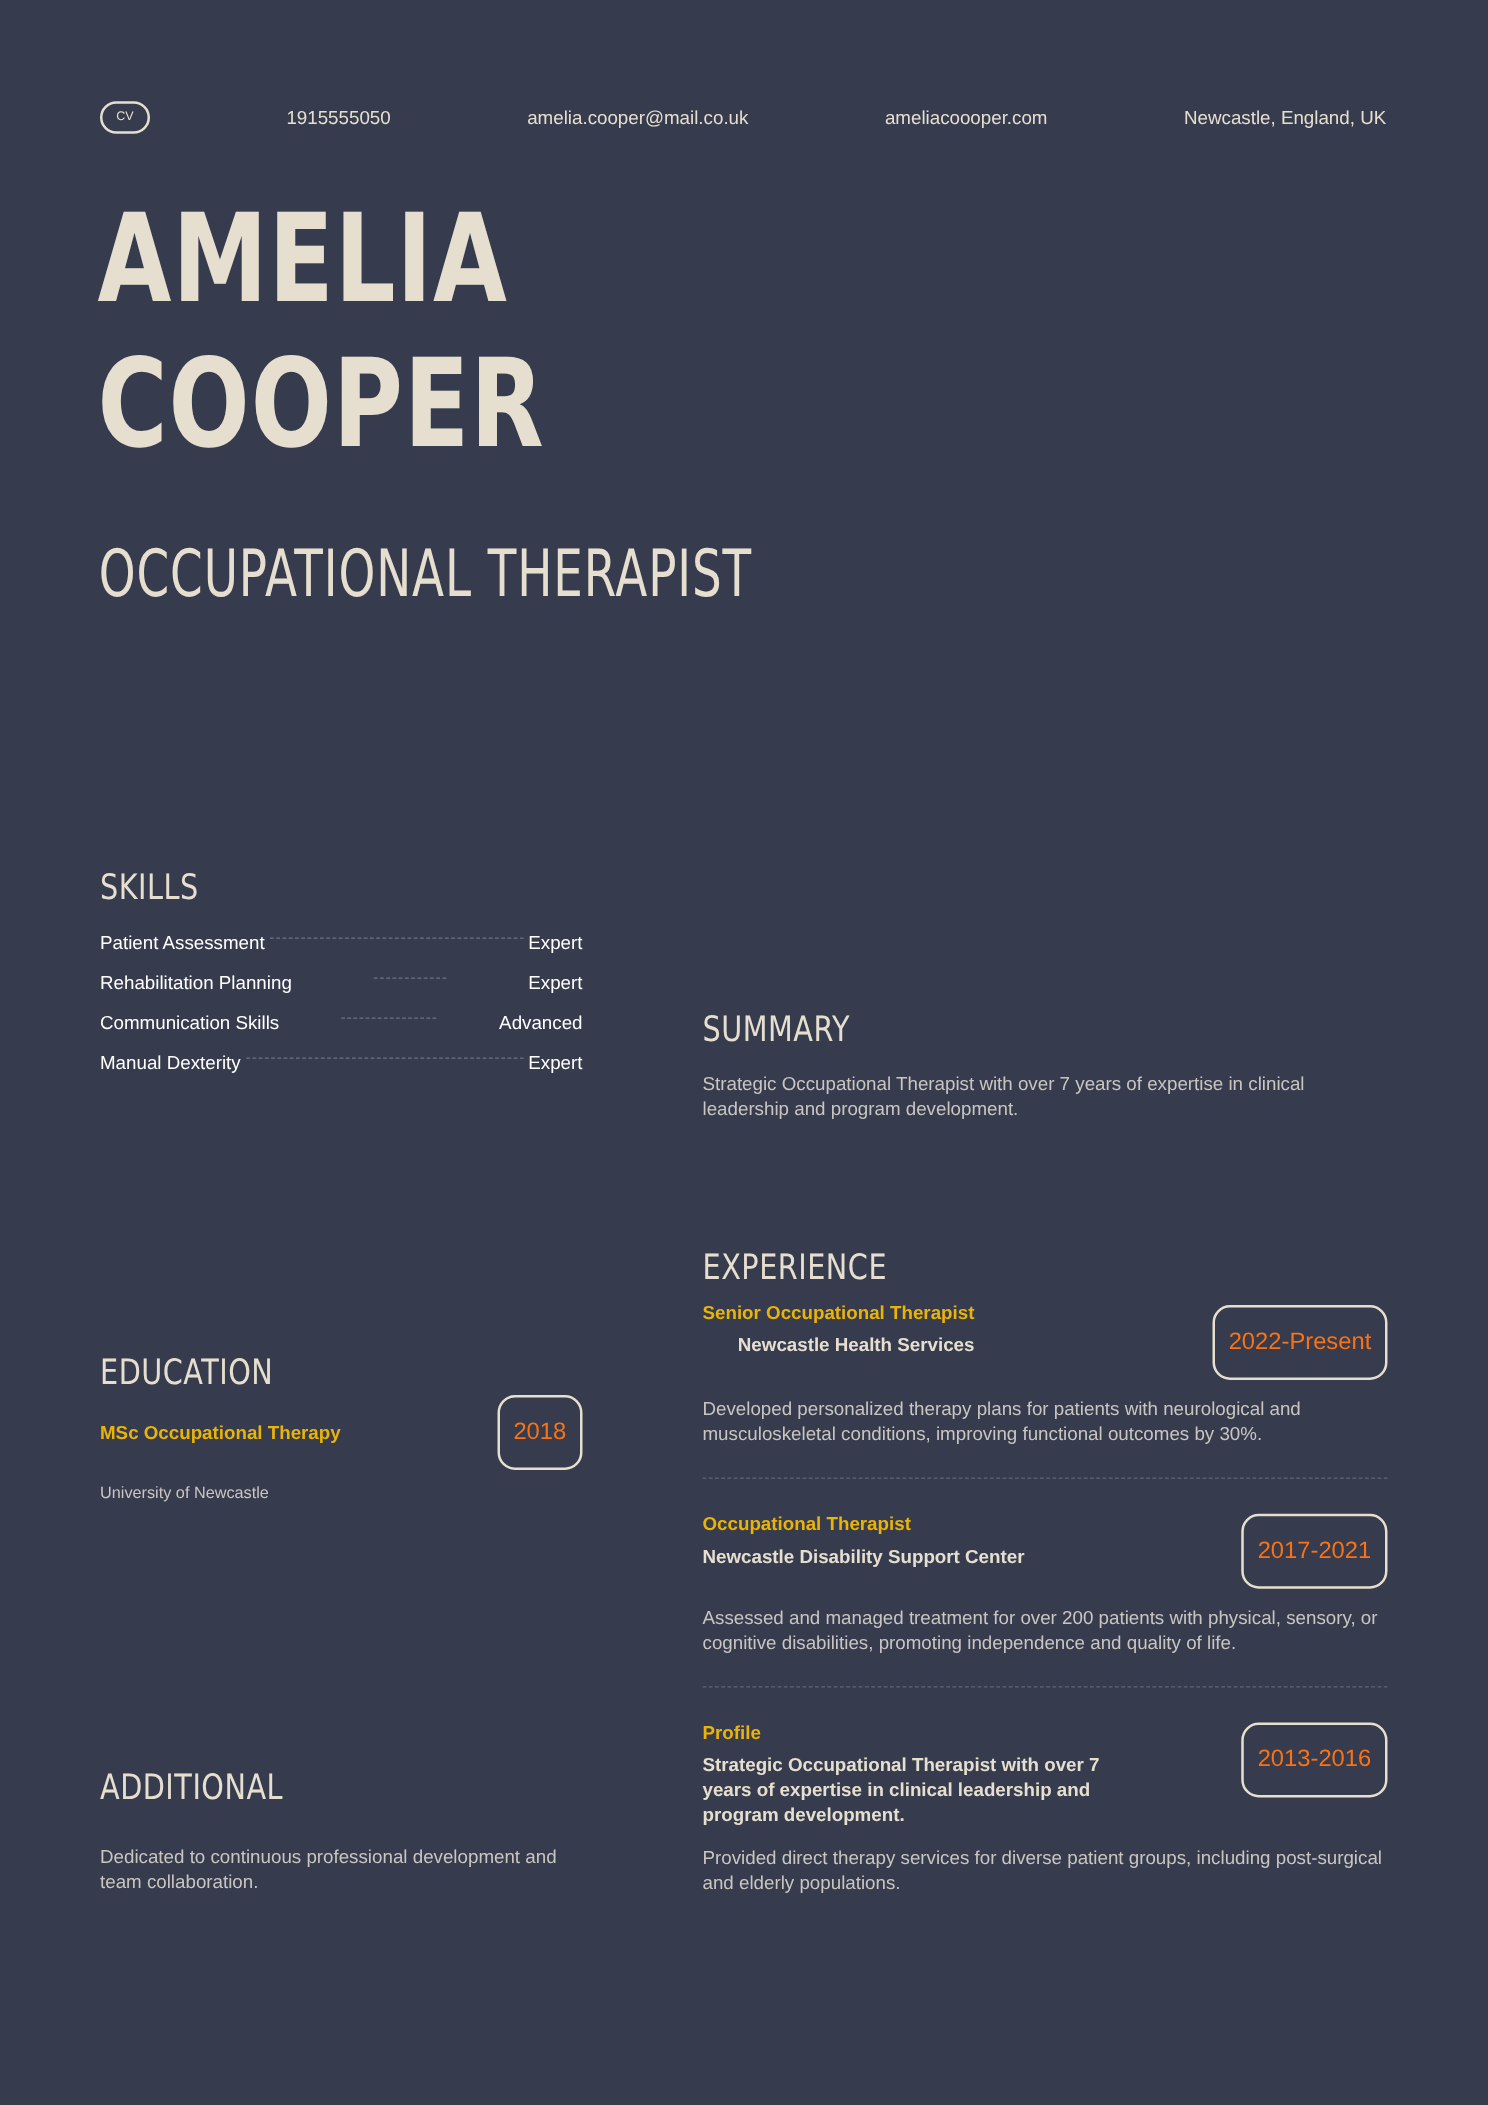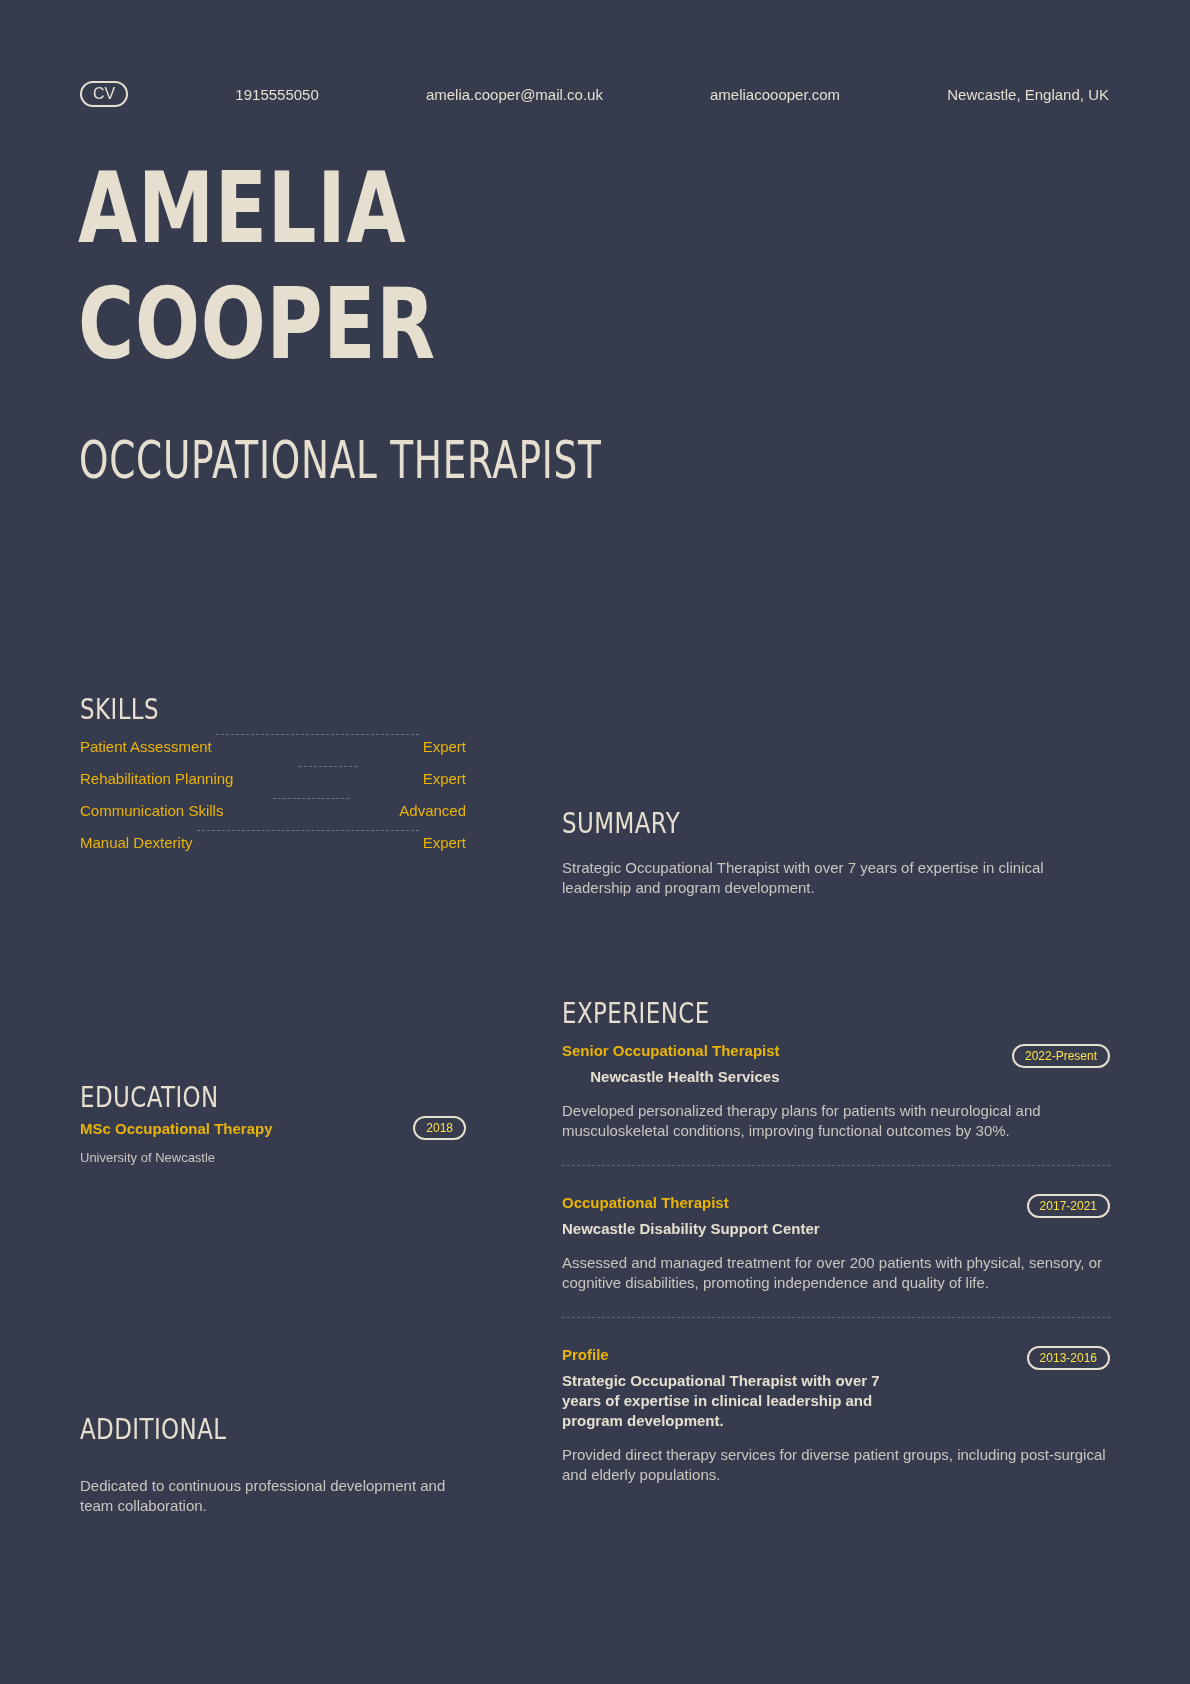--- a/index.html
+++ b/index.html
@@ -13,21 +13,21 @@
     .page { position: absolute; inset: 0; }
 
     
     .contact-row {
       position: absolute; left: 80px; top: 81px; width: 1029px; height: 26px;
       display: flex; align-items: center; justify-content: space-between;
       font-size: 15px; color: #e6dfcf;
     }
     .cv-pill {
       border: 2px solid #e6dfcf; border-radius: 14px;
-      padding: 2px 11px; font-size: 16px; line-height: 18px;
+      padding: 2px 11px; font-size: 10px; line-height: 18px;
     }
     .contact-item { white-space: nowrap; }
 
     .name {
       position: absolute; left: 78px; top: 150px;
       font-family: "DejaVu Sans", sans-serif; font-weight: bold;
       font-size: 98px; line-height: 116px; letter-spacing: 1px;
       transform: scaleX(0.78); transform-origin: left top;
       color: #e6dfcf; margin: 0;
     }
@@ -44,38 +44,38 @@
       font-family: "DejaVu Sans", sans-serif; font-weight: normal;
       font-size: 28px; line-height: 36px; letter-spacing: 0.5px;
       transform: scaleX(0.82); transform-origin: left center;
       color: #e6dfcf; margin: 0; white-space: nowrap;
     }
 
     .left { position: absolute; left: 80px; width: 386px; }
     .right { position: absolute; left: 562px; width: 548px; }
 
     .kv-row {
-      display: flex; align-items: flex-start; height: 32px;
-      font-size: 15px; color: #eab308;
+      display: flex; align-items: center; height: 32px;
+      font-size: 15px; color: #ffffff;
     }
     .kv-row .k { white-space: nowrap; }
     .kv-row .dots {
       flex: 1; border-bottom: 1.5px dashed #6d7386; margin: 0 4px; transform: translateY(-4px);
     }
     .kv-row .dots.short { flex: 0 0 auto; }
     .kv-row .spacer { flex: 1; }
     .kv-row .v { white-space: nowrap; }
 
     .item-head {
       display: flex; justify-content: space-between; align-items: center;
     }
     .item-title { font-weight: bold; font-size: 15px; color: #eab308; }
     .pill {
       border: 2px solid #e6dfcf; border-radius: 14px;
-      padding: 0 11px; font-size: 12px; line-height: 20px; color: #fde047; white-space: nowrap;
+      padding: 18px 11px; font-size: 19px; line-height: 20px; color: #f97316; white-space: nowrap;
     }
     .item-sub { font-size: 13px; color: #c9c6c0; margin-top: 10px; }
     .para { font-size: 15px; line-height: 20px; color: #c9c6c0; }
     .bold-sub { font-weight: bold; font-size: 15px; color: #e6dfcf; line-height: 20px; }
     .divider { border-top: 1.5px dashed #5f6578; margin: 24px 0 28px; }
   </style>
 </head>
 <body>
 
 <div class="page">

